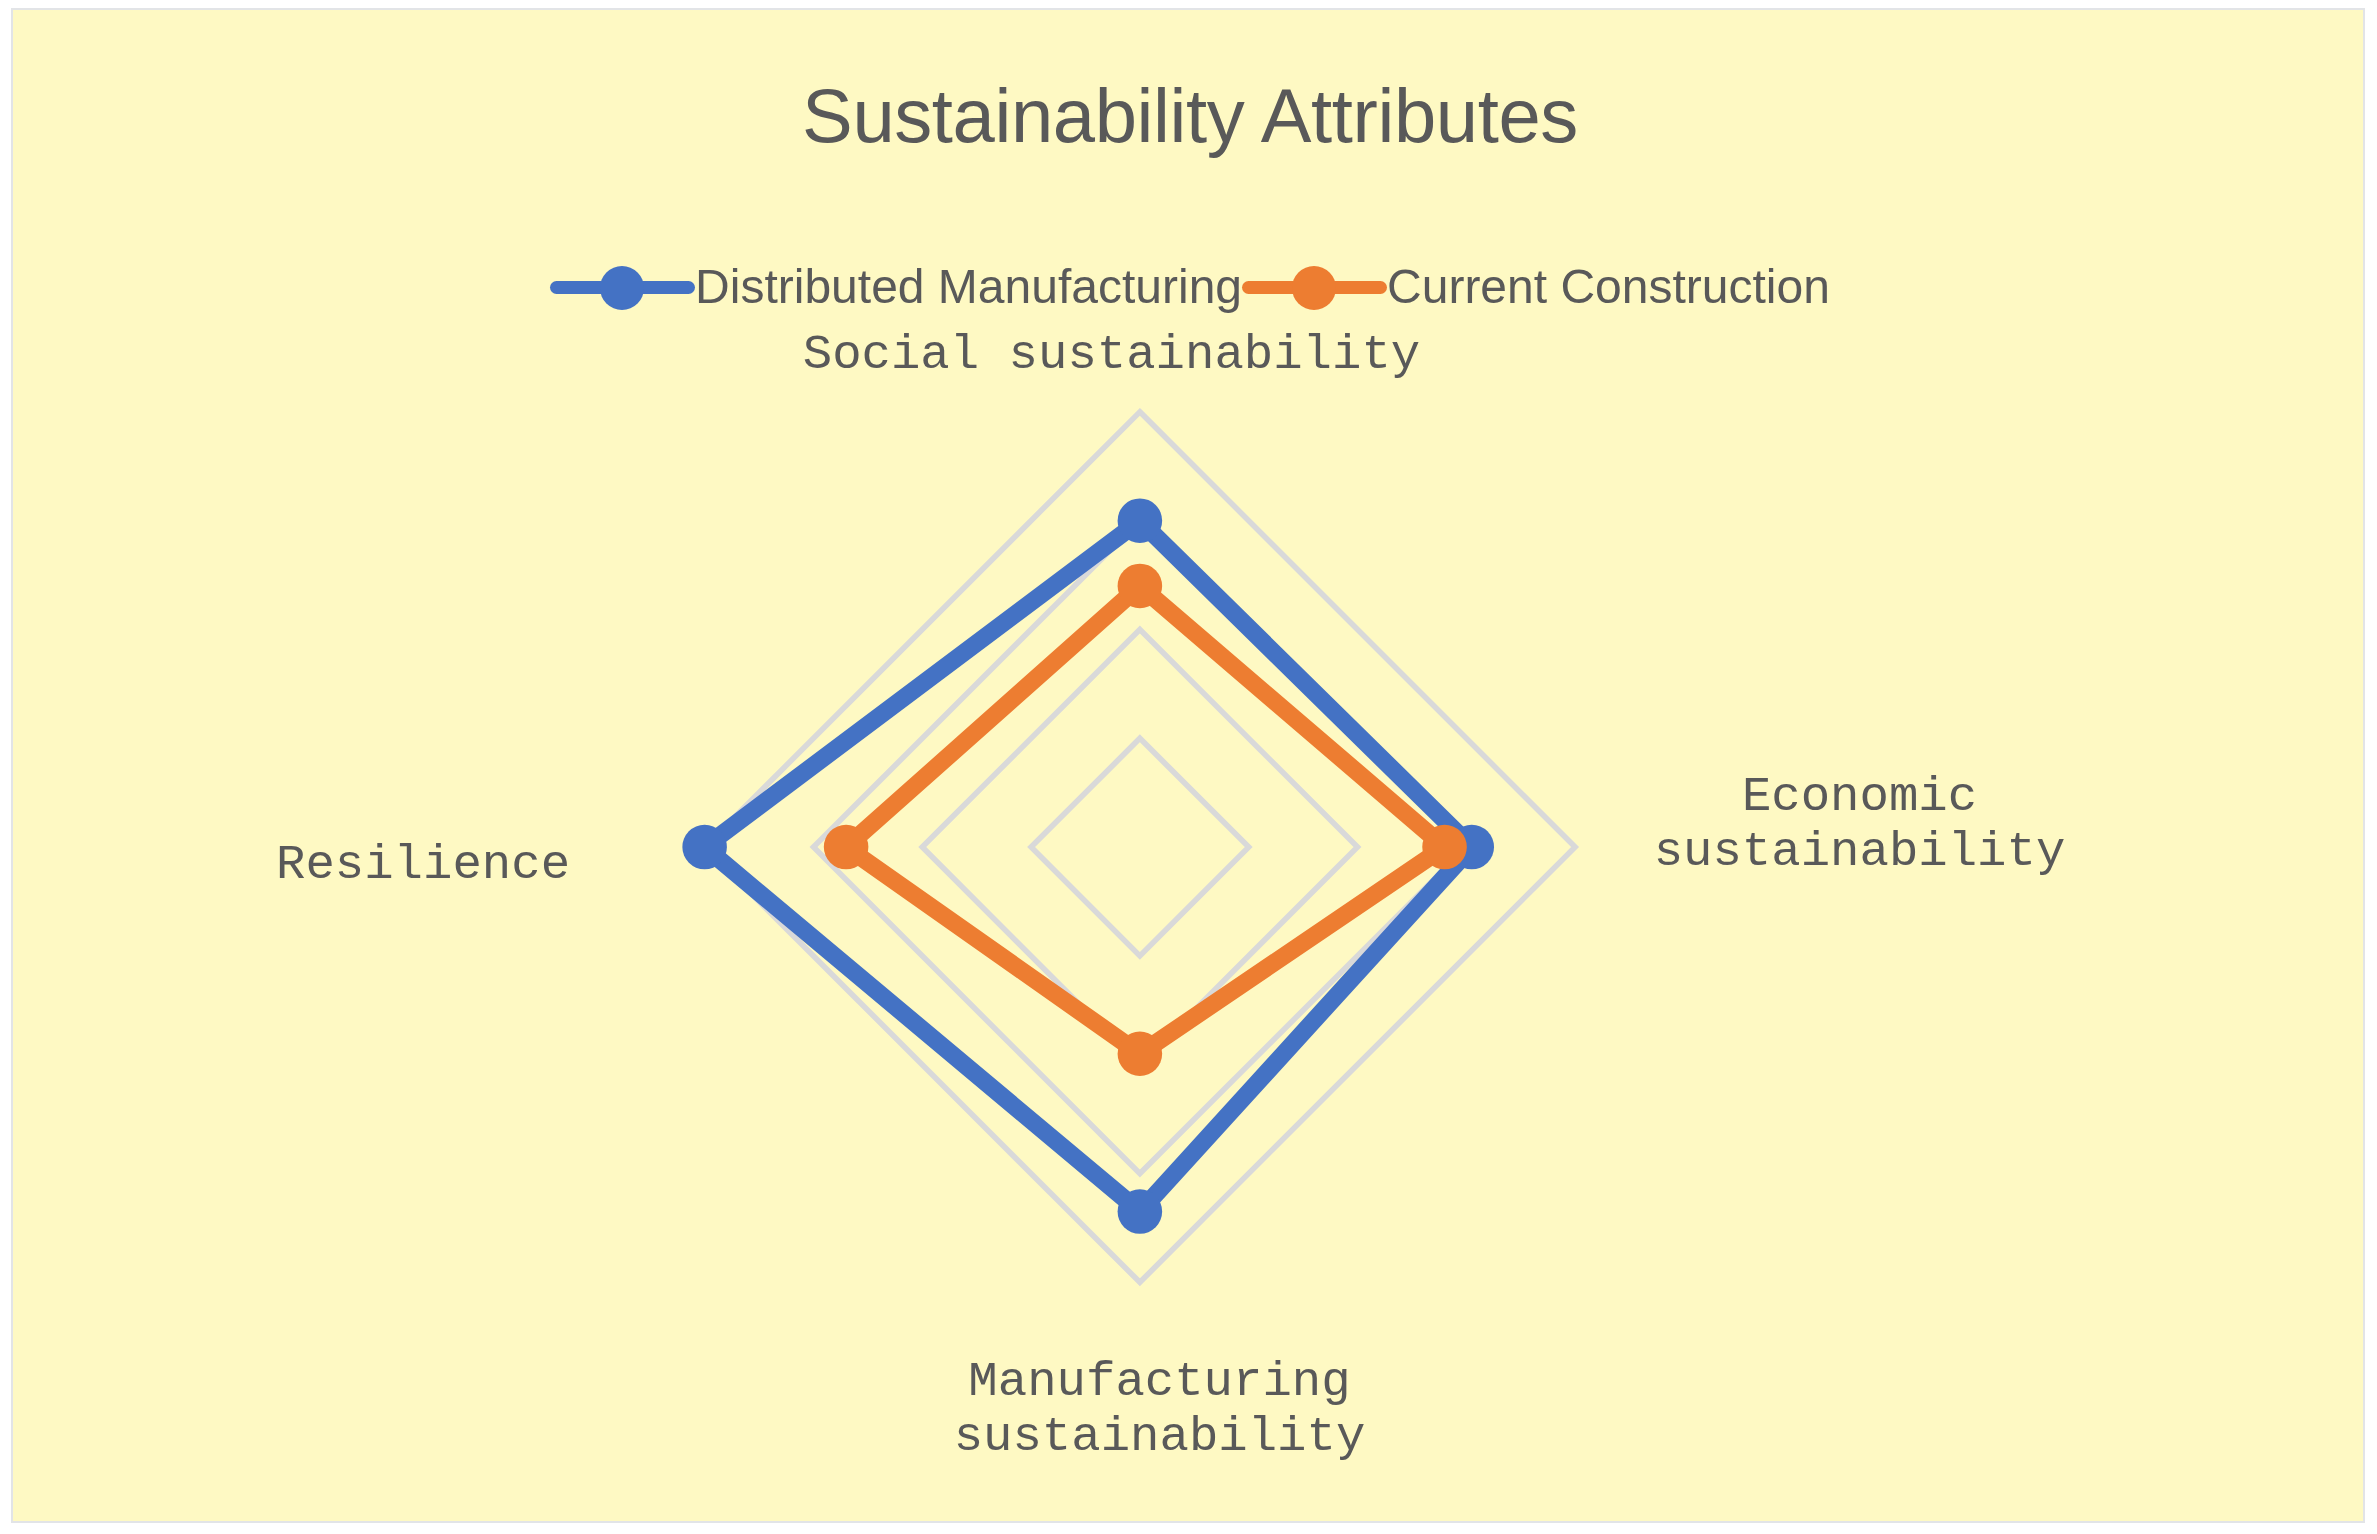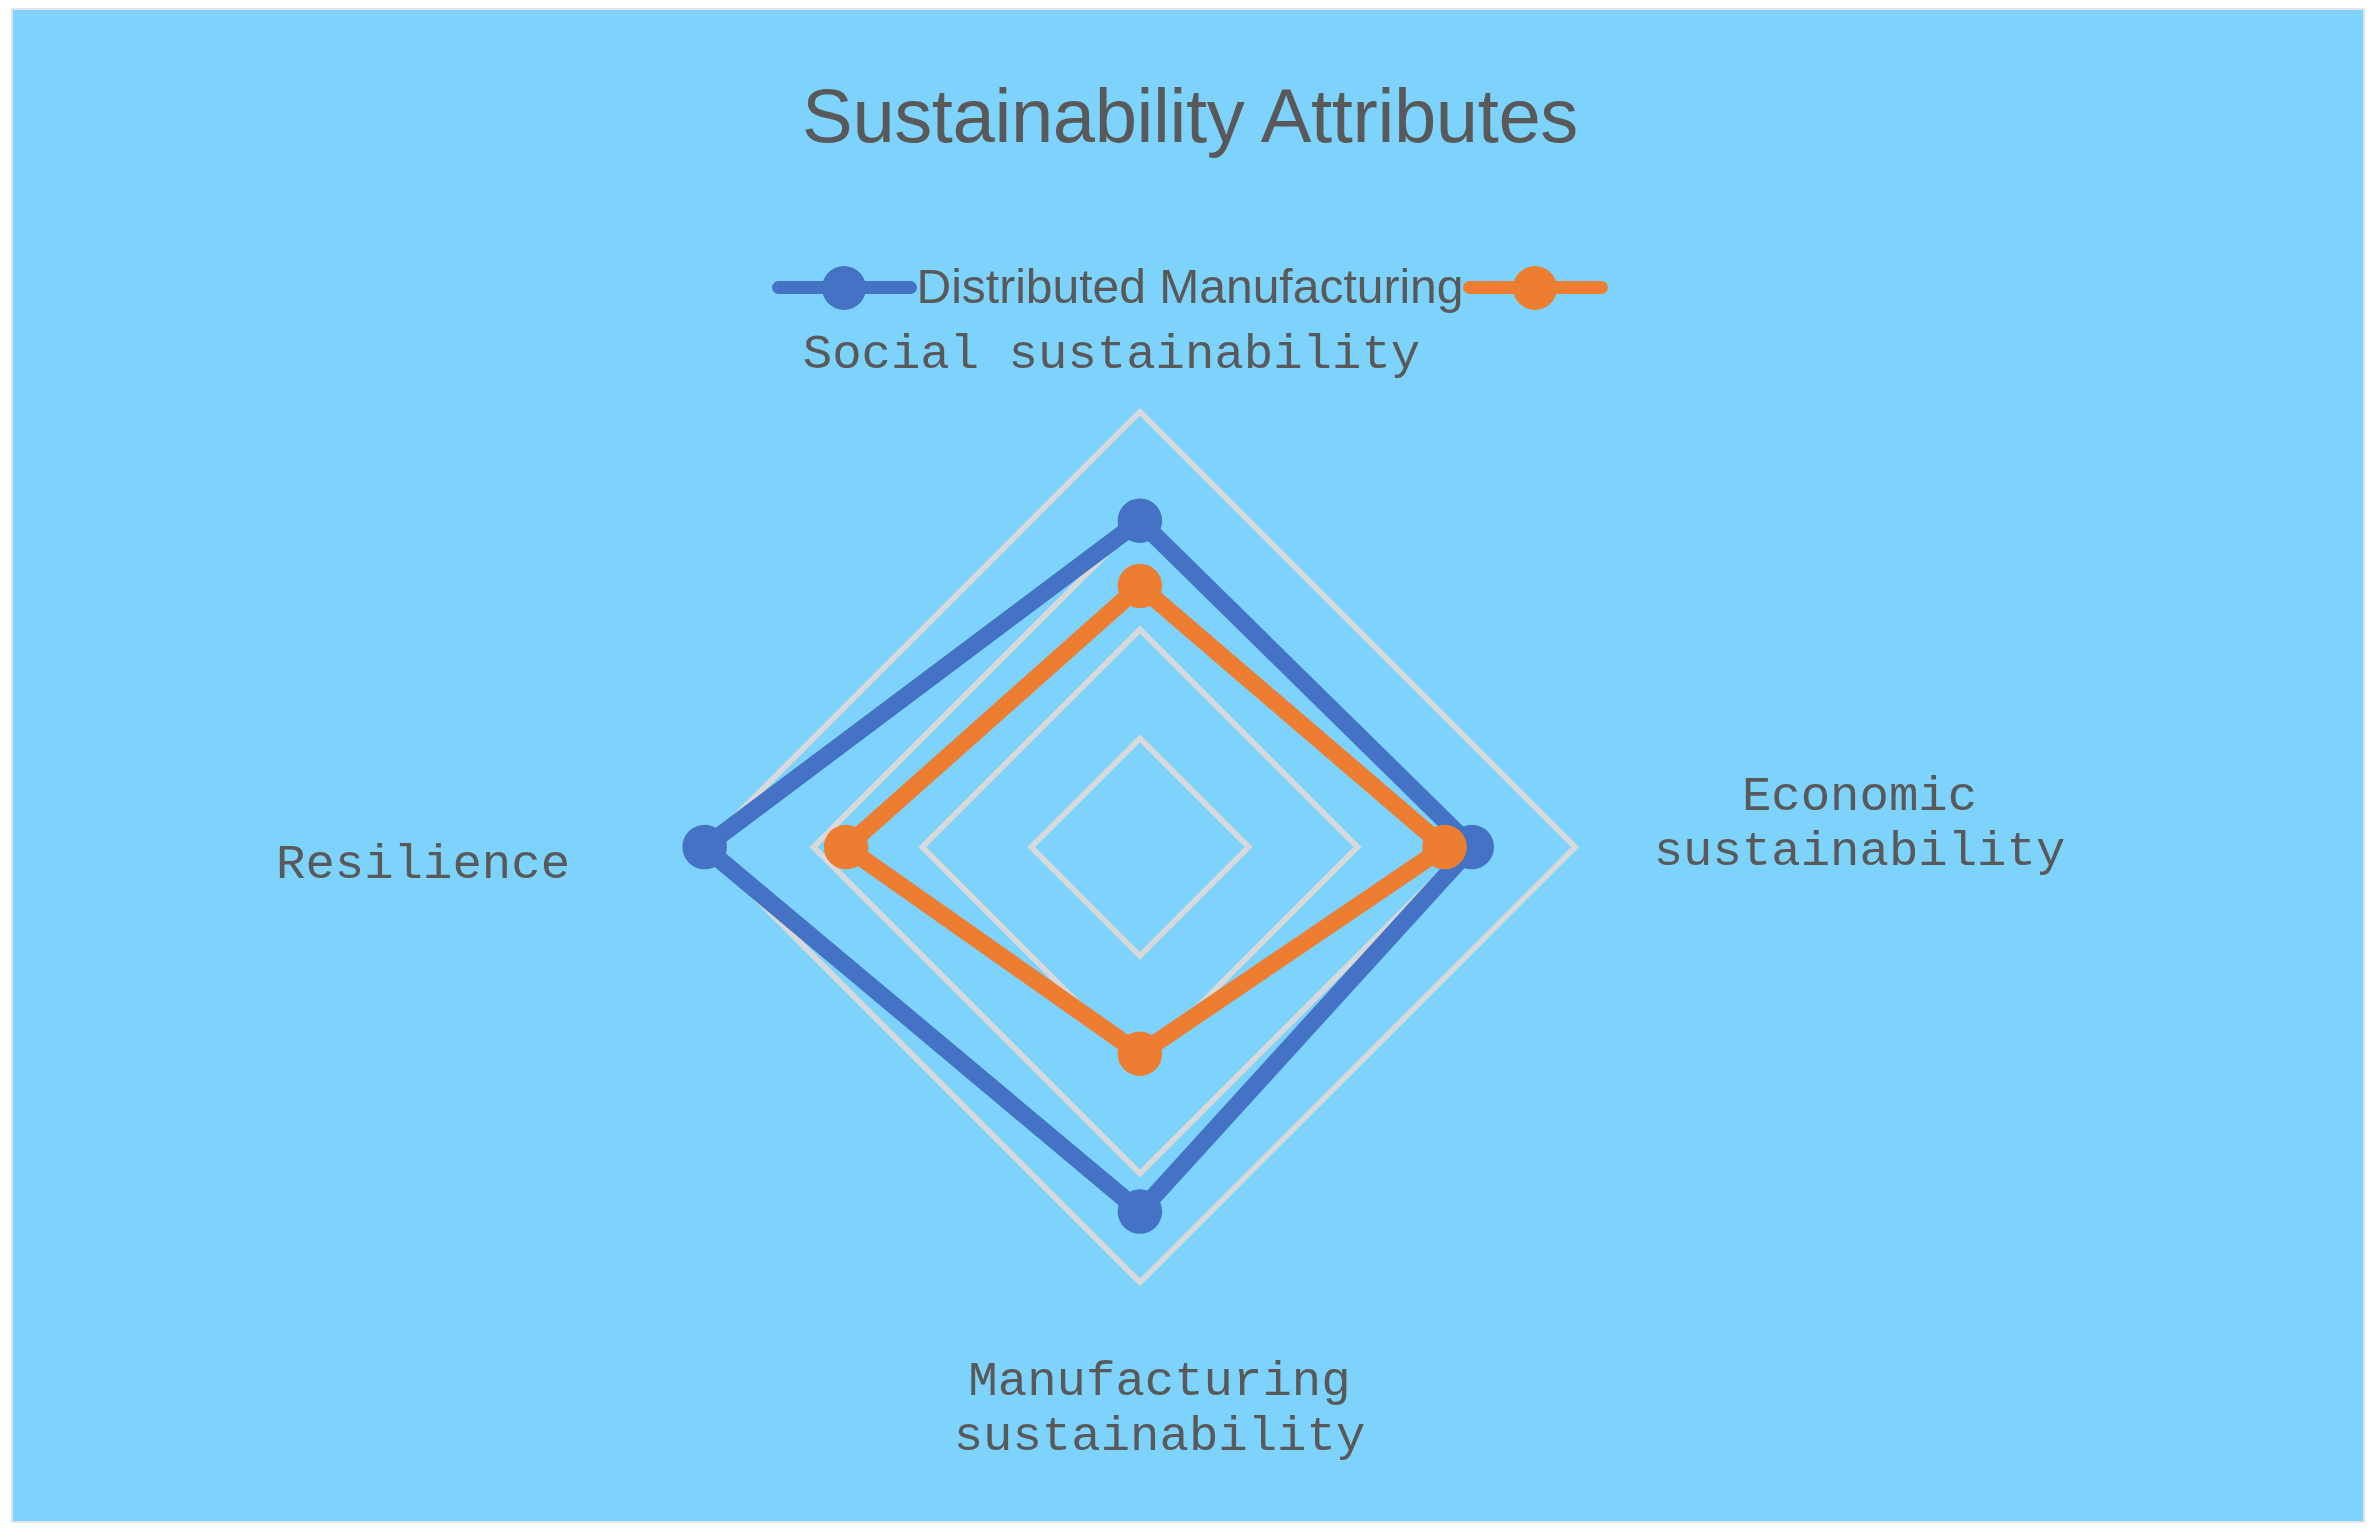--- a/index.html
+++ b/index.html
@@ -20,21 +20,21 @@
     overflow: hidden;
   }
   .chart-frame {
     position: absolute;
     left: 11px;
     top: 8px;
     width: 2354px;
     height: 1515px;
     border: 2.4px solid #e2e4e7;
     box-sizing: border-box;
-    background: #7dd3fc;
+    background: #fef9c3;
   }
   .chart-title {
     position: absolute;
     left: 0;
     top: 62px;
     width: 2354px;
     text-align: center;
     font-size: 76px;
     color: #595959;
     font-family: "Liberation Sans", sans-serif;
@@ -120,20 +120,21 @@
           <span class="bar" id="lg-bar-0" style="background: rgb(68, 114, 196);"></span>
           <span class="dot" id="lg-dot-0" style="background: rgb(68, 114, 196);"></span>
         </span>
         <span class="legend-label">Distributed Manufacturing</span>
       </div>
       <div class="legend-entry">
         <span class="legend-key">
           <span class="bar" id="lg-bar-1" style="background: rgb(237, 125, 49);"></span>
           <span class="dot" id="lg-dot-1" style="background: rgb(237, 125, 49);"></span>
         </span>
+        <span class="legend-label">Current Construction</span>
       </div>
     </div>
 
     <svg class="plot" id="radar-svg" viewBox="0 0 2958 1904" xmlns="http://www.w3.org/2000/svg">
       <g id="grid-layer">
           <polygon points="1416.0,915.3 1552.8,1052.0 1416.0,1188.8 1279.3,1052.0" fill="none" stroke="#D9D9D9" stroke-width="7"></polygon>
           <polygon points="1416.0,778.5 1689.5,1052.0 1416.0,1325.5 1142.5,1052.0" fill="none" stroke="#D9D9D9" stroke-width="7"></polygon>
           <polygon points="1416.0,641.8 1826.3,1052.0 1416.0,1462.3 1005.8,1052.0" fill="none" stroke="#D9D9D9" stroke-width="7"></polygon>
           <polygon points="1416.0,505.0 1963.0,1052.0 1416.0,1599.0 869.0,1052.0" fill="none" stroke="#D9D9D9" stroke-width="7"></polygon>
         </g>

